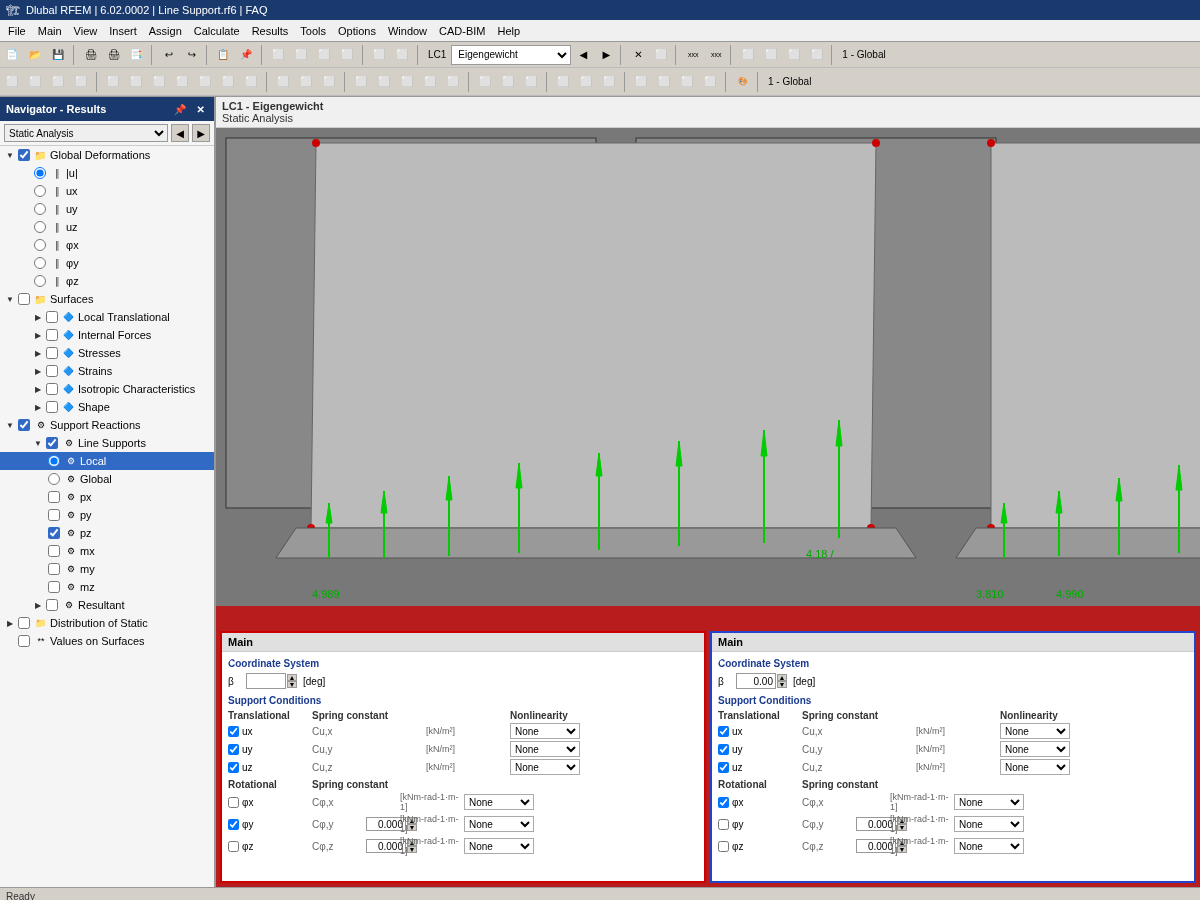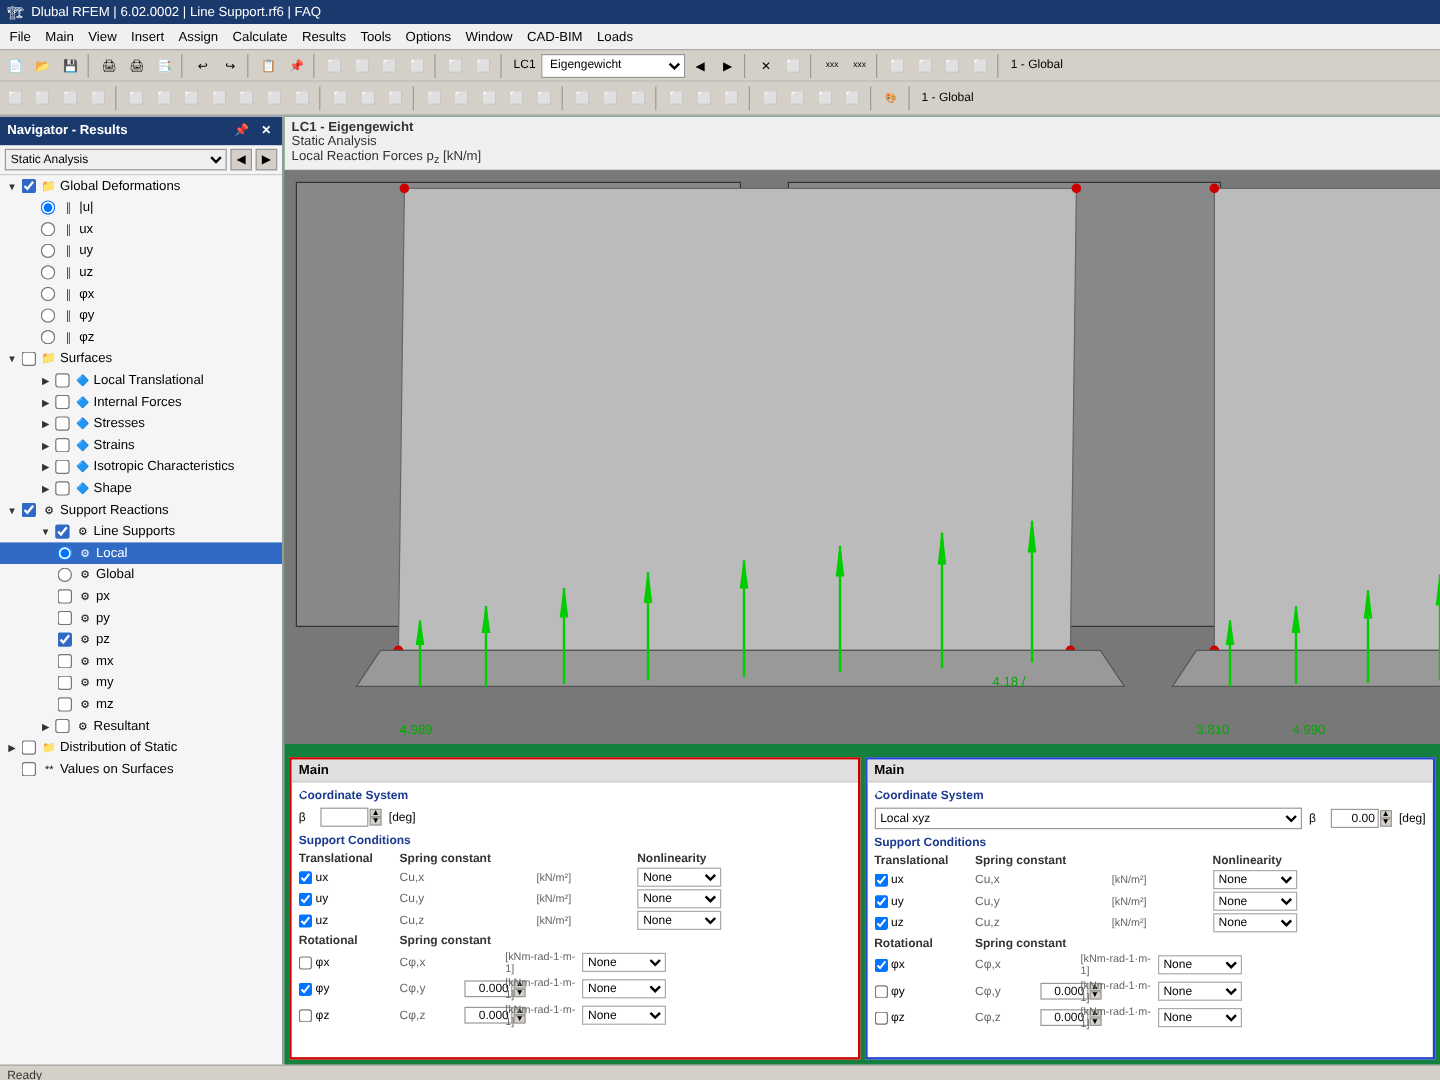--- a/index.html
+++ b/index.html
@@ -17,21 +17,21 @@
     .toolbar-row { height: 26px; display: flex; align-items: center; padding: 1px 2px; gap: 1px; border-bottom: 1px solid #bbb; }
     .tb-btn { width: 22px; height: 22px; background: #d4d0c8; border: 1px solid transparent; display: flex; align-items: center; justify-content: center; cursor: pointer; font-size: 10px; }
     .tb-sep { width: 4px; height: 20px; border-left: 1px solid #999; margin: 0 2px; }
     .tb-label { font-size: 10px; padding: 0 4px; }
     .tb-dropdown { height: 20px; font-size: 10px; background: white; border: 1px solid #999; padding: 0 2px; min-width: 120px; }
     
     
     #main-layout { display: flex; height: calc(900px - 110px); }
     
     
-    #navigator { width: 237px; background: #f5f5f5; border-right: 2px solid #999; display: flex; flex-direction: column; overflow: hidden; }
+    #navigator { width: 216px; background: #f5f5f5; border-right: 2px solid #999; display: flex; flex-direction: column; overflow: hidden; }
     #nav-header { background: #1a3a6e; color: white; height: 24px; display: flex; align-items: center; padding: 0 6px; font-size: 11px; font-weight: bold; }
     #nav-header-right { margin-left: auto; display: flex; gap: 4px; }
     .nav-header-btn { color: white; font-size: 10px; cursor: pointer; padding: 1px 3px; }
     
     #nav-filter { display: flex; align-items: center; padding: 3px 4px; border-bottom: 1px solid #ccc; gap: 3px; }
     #nav-filter select { flex: 1; height: 18px; font-size: 10px; border: 1px solid #999; }
     .nav-filter-btn { width: 18px; height: 18px; font-size: 10px; background: #d4d0c8; border: 1px solid #999; cursor: pointer; display: flex; align-items: center; justify-content: center; }
     
     #nav-tree { flex: 1; overflow-y: auto; overflow-x: hidden; }
     
@@ -43,21 +43,21 @@
     .tree-indent3 { padding-left: 32px; }
     .tree-indent4 { padding-left: 46px; }
     
     .tree-expand { width: 12px; height: 12px; display: inline-flex; align-items: center; justify-content: center; font-size: 8px; color: #333; flex-shrink: 0; }
     .tree-checkbox { width: 12px; height: 12px; margin: 0 2px; flex-shrink: 0; accent-color: #316AC5; }
     .tree-radio { width: 12px; height: 12px; margin: 0 2px; flex-shrink: 0; }
     .tree-icon { width: 14px; height: 14px; margin: 0 2px; display: inline-flex; align-items: center; justify-content: center; font-size: 10px; flex-shrink: 0; }
     .tree-label { font-size: 11px; color: #000; }
     
     
-    #content-area { flex: 1; background: #15803d; position: relative; overflow: hidden; }
+    #content-area { flex: 1; background: #b91c1c; position: relative; overflow: hidden; }
     
     #content-header { background: #f0f0f0; padding: 3px 6px; border-bottom: 1px solid #ccc; }
     #content-header .lc-label { font-size: 11px; font-weight: bold; color: #333; }
     #content-header .analysis-label { font-size: 11px; color: #333; }
     #content-header .result-label { font-size: 11px; color: #333; }
     
     #viewport { background: #787878; flex: 1; height: calc(100% - 52px); display: flex; position: relative; }
     
     
     #props-area { position: absolute; bottom: 0; left: 0; right: 0; height: 260px; display: flex; gap: 4px; padding: 4px; background: transparent; pointer-events: none; }
@@ -104,21 +104,21 @@
   <div class="menu-item">Main</div>
   <div class="menu-item">View</div>
   <div class="menu-item">Insert</div>
   <div class="menu-item">Assign</div>
   <div class="menu-item">Calculate</div>
   <div class="menu-item">Results</div>
   <div class="menu-item">Tools</div>
   <div class="menu-item">Options</div>
   <div class="menu-item">Window</div>
   <div class="menu-item">CAD-BIM</div>
-  <div class="menu-item">Loads</div>
+  <div class="menu-item">Help</div>
 </div>
 
 <div id="toolbar-area">
   <div class="toolbar-row">
 
     <div class="tb-btn">📄</div>
     <div class="tb-btn">📂</div>
     <div class="tb-btn">💾</div>
     <div class="tb-sep"></div>
     <div class="tb-btn">🖨</div>
@@ -383,21 +383,20 @@
         <span class="tree-label">Values on Surfaces</span>
       </div>
 
     </div>
   </div>
 
   <div id="content-area">
     <div id="content-header">
       <div class="lc-label">LC1 - Eigengewicht</div>
       <div class="analysis-label">Static Analysis</div>
-      <div class="result-label">Local Reaction Forces p<sub>z</sub> [kN/m]</div>
     </div>
 
     <div id="viewport" style="position:relative; height:calc(100% - 52px - 260px);">
       <svg width="100%" height="100%" style="position:absolute; top:0; left:0; background:#787878;">
 
         <rect x="10" y="10" width="370" height="370" fill="#888" stroke="#333" stroke-width="1"></rect>
 
         <rect x="420" y="10" width="360" height="370" fill="#888" stroke="#333" stroke-width="1"></rect>
 
         <polygon points="100,15 660,15 655,400 95,400" fill="#bbb" stroke="#666" stroke-width="1"></polygon>
@@ -600,23 +599,20 @@
         </div>
       </div>
 
       <div class="prop-panel blue-border">
         <div class="prop-panel-header">Main</div>
         <div class="prop-panel-body">
 
           <div class="prop-section">
             <div class="prop-section-title">Coordinate System</div>
             <div style="display:flex; align-items:center; gap:6px; margin-bottom:4px;">
-              <select class="prop-select" style="flex:1;">
-                <option>Local xyz</option>
-              </select>
               <span style="font-size:10px; min-width:12px;">β</span>
               <div class="spin-input">
                 <input type="text" value="0.00" style="width: 40px; height: 16px; font-size: 10px; border: 1px solid rgb(153, 153, 153); text-align: right;">
                 <div class="spin-arrows">
                   <button class="spin-arrow">▲</button>
                   <button class="spin-arrow">▼</button>
                 </div>
               </div>
               <span style="font-size:10px;">[deg]</span>
             </div>

